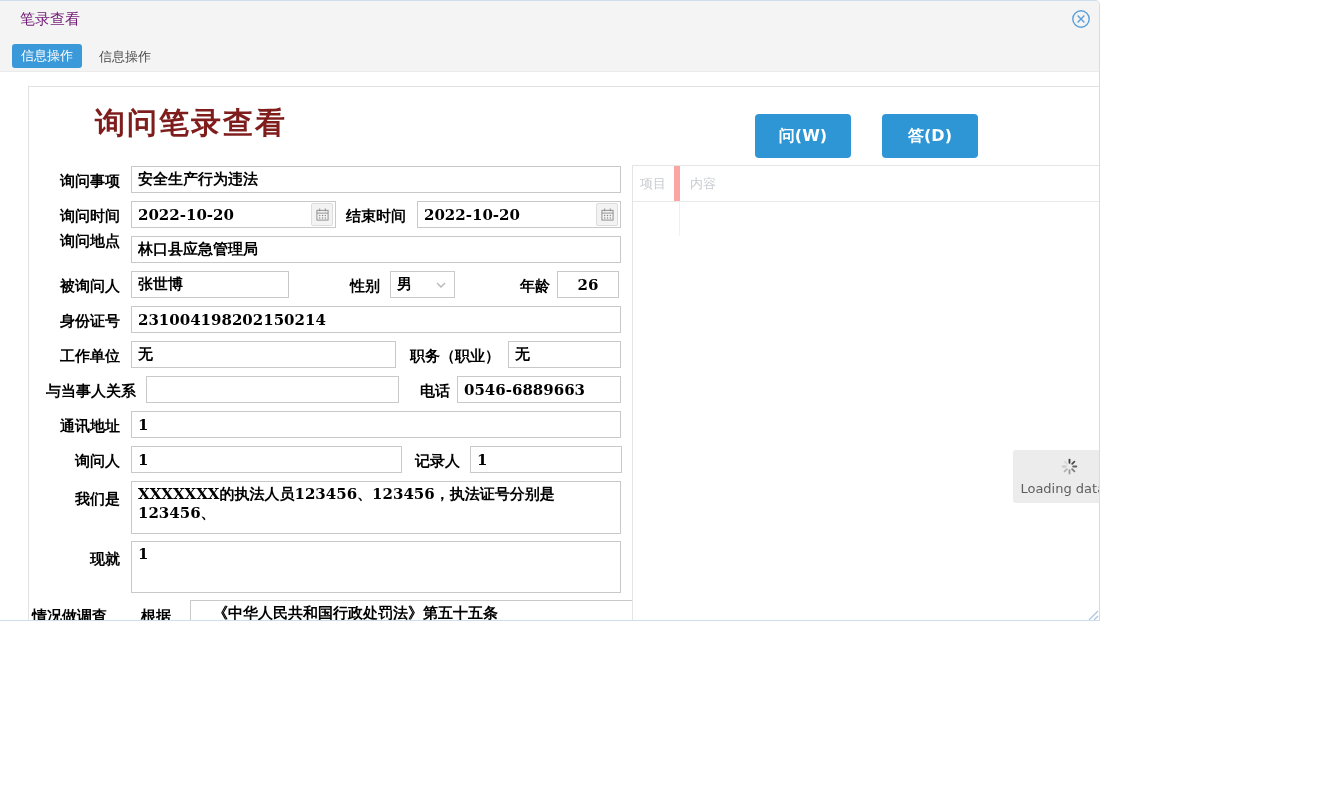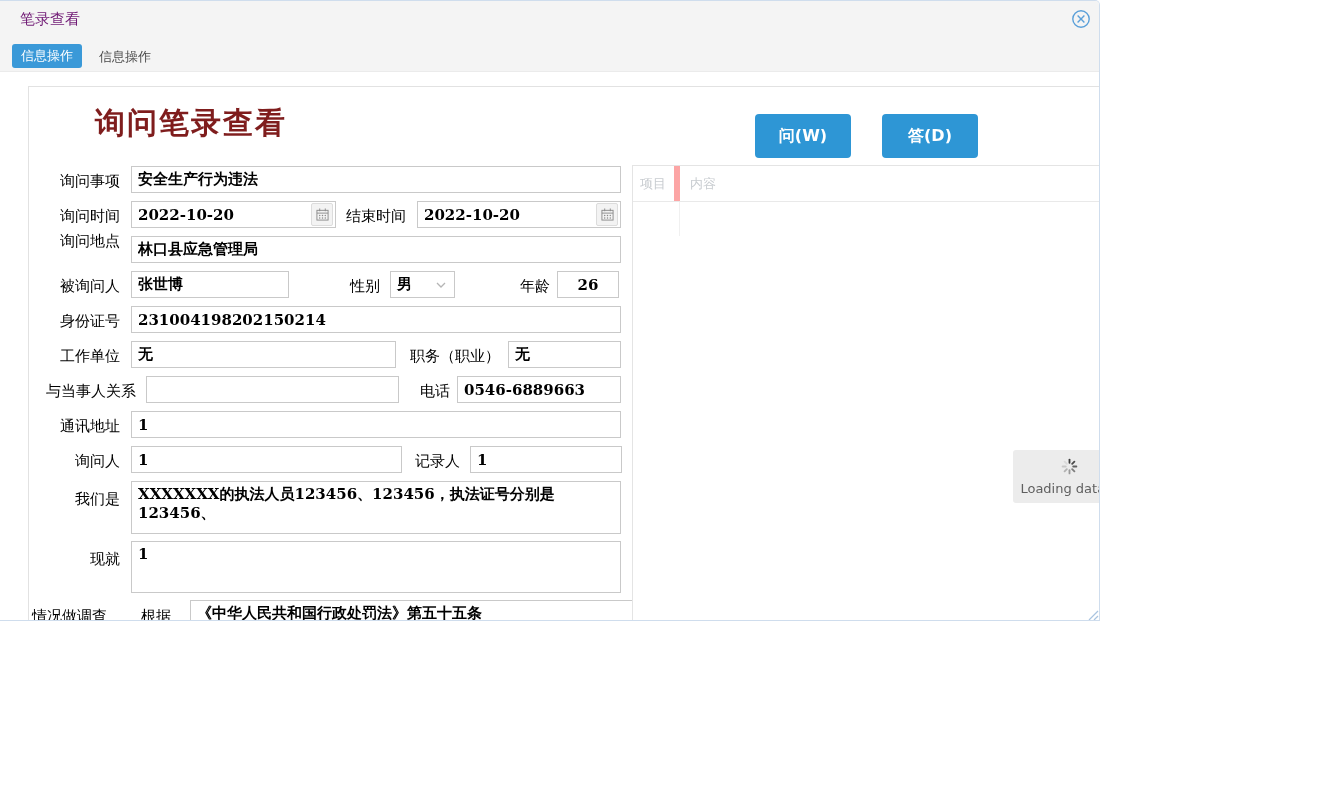--- a/index.html
+++ b/index.html
@@ -19,21 +19,21 @@
   .panel{position:absolute;left:28px;top:85px;width:1090px;height:560px;background:#fff;
          border:1px solid #e2e2e2;box-sizing:border-box;}
   .page-title{position:absolute;left:95px;top:102px;font-family:"DejaVu Serif",serif;font-weight:bold;
               font-size:30px;color:#7f1d1d;letter-spacing:2px;}
   .btn{position:absolute;width:96px;height:44px;background:#2e96d5;color:#ffffff;border:none;border-radius:4px;
        font-family:"DejaVu Sans",sans-serif;font-weight:bold;font-size:16px;cursor:pointer;}
   #btn-ask{left:755px;top:113px;}
   #btn-answer{left:882px;top:113px;}
 
   
-  .lbl{position:absolute;font-weight:normal;font-size:15px;color:#000;text-align:right;white-space:nowrap;}
+  .lbl{position:absolute;font-weight:bold;font-size:15px;color:#000;text-align:right;white-space:nowrap;}
   .inp{position:absolute;box-sizing:border-box;height:27px;border:1px solid #c9c9c9;background:#fff;
        font-family:"DejaVu Serif",serif;font-weight:bold;font-size:15px;color:#000;padding:0 6px;outline:none;}
   textarea.inp{resize:none;padding-top:3px;line-height:19px;overflow:hidden;}
   .fieldbox{position:absolute;box-sizing:border-box;height:27px;border:1px solid #c9c9c9;background:#fff;display:flex;align-items:center;}
   .fieldbox input{flex:1;border:none;outline:none;background:transparent;min-width:0;
        font-family:"DejaVu Serif",serif;font-weight:bold;font-size:15px;color:#000;padding:0 0 0 6px;}
   .fieldbox .seltext{flex:1;font-family:"DejaVu Serif",serif;font-weight:bold;font-size:15px;color:#000;
        padding-left:6px;white-space:nowrap;overflow:hidden;}
   .calbtn{width:20px;height:21px;margin-right:2px;display:flex;align-items:center;justify-content:center;
           background:#f3f3f3;border:1px solid #dcdcdc;border-radius:2px;cursor:pointer;}
@@ -156,21 +156,21 @@
     <input class="inp" style="left: 470px; top: 445px; width: 152px;" value="1">
 
     <div class="lbl" style="left:36px;top:489px;width:84px;">我们是</div>
     <textarea class="inp" style="left: 131px; top: 480px; width: 490px; height: 53px;">XXXXXXX的执法人员123456、123456，执法证号分别是123456、</textarea>
 
     <div class="lbl" style="left:36px;top:549px;width:84px;">现就</div>
     <textarea class="inp" style="left: 131px; top: 540px; width: 490px; height: 52px;">1</textarea>
 
     <div class="lbl" style="left:32px;top:606px;width:92px;text-align:left;">情况做调查</div>
     <div class="lbl" style="left:141px;top:606px;width:40px;text-align:left;">根据</div>
-    <div class="fieldbox" style="left:190px;top:599px;width:507px;">
+    <div class="fieldbox" style="left:190px;top:599px;width:507px;padding-left:16px;">
       <span class="seltext">《中华人民共和国行政处罚法》第五十五条</span>
       <span class="chev">
         <svg width="10" height="6" viewBox="0 0 10 6">
             <polyline points="1,1 5,5 9,1" fill="none" stroke="#b5b5b5" stroke-width="1.3"></polyline>
           </svg>
       </span>
     </div>
 
     <div class="grid">
       <div class="grid-header">

